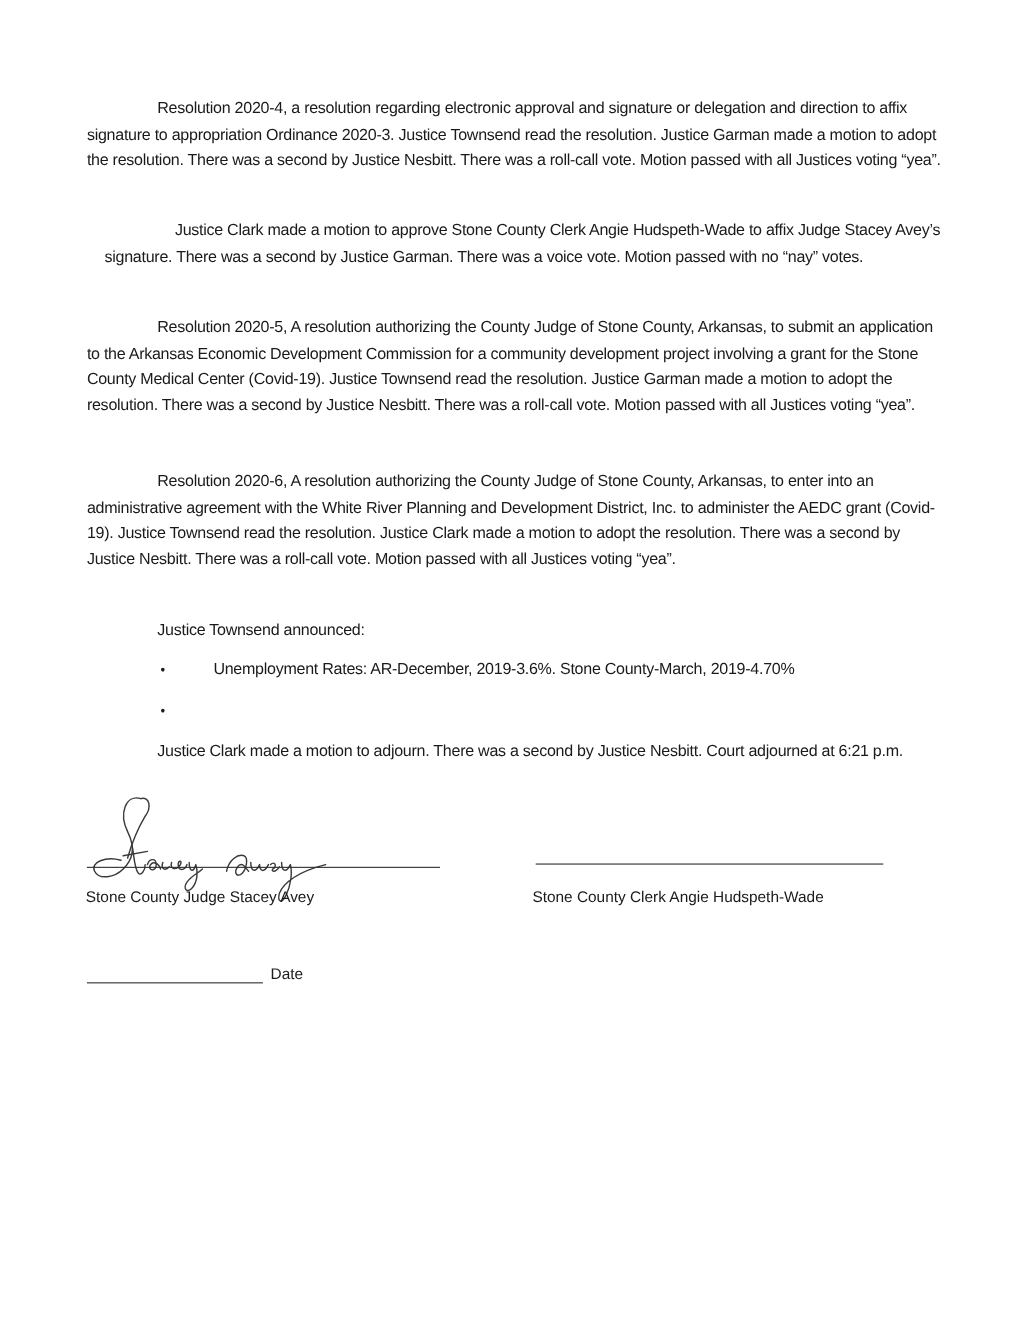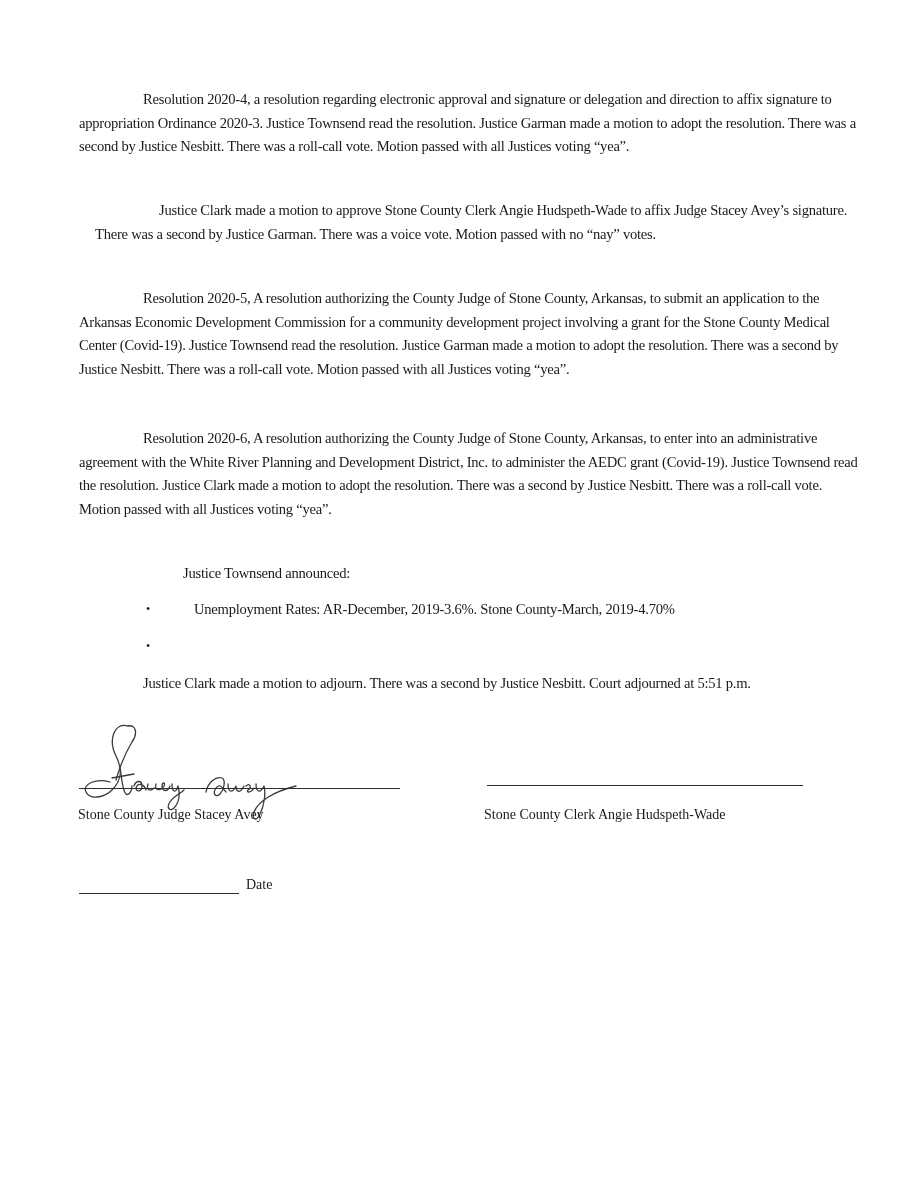--- a/index.html
+++ b/index.html
@@ -13,41 +13,39 @@
       position: relative;
       overflow: hidden;
       font-family: "Liberation Sans", "DejaVu Sans", sans-serif;
       color: #1a1a1a;
     }
     .page {
       position: absolute;
       left: 0; top: 0;
       width: 923px; height: 1200px;
       background: #ffffff;
-      font-family: Liberation Serif, serif;
     }
     .para {
       position: absolute;
       left: 79px;
       width: 780px;
       font-size: 14.6px;
       line-height: 23.6px;
       letter-spacing: -0.25px;
       word-spacing: 0px;
       margin: 0;
       text-align: left;
     }
     .indent { text-indent: 64px; }
     .announce-lead {
       position: absolute;
       left: 143px;
       font-size: 14.6px;
       line-height: 23.6px;
       letter-spacing: -0.25px;
-      margin-left: 40px;
     }
     .bullet-row {
       position: absolute;
       left: 146px;
       font-size: 14.6px;
       line-height: 23.6px;
       letter-spacing: -0.25px;
       display: flex;
     }
     .bullet-dot {
@@ -97,21 +95,21 @@
 
   <div class="bullet-row" style="top:598px;">
     <span class="bullet-dot">•</span>
     <span>Unemployment Rates:  AR-December, 2019-3.6%. Stone County-March, 2019-4.70%</span>
   </div>
 
   <div class="bullet-row" style="top:635px;">
     <span class="bullet-dot">•</span>
   </div>
 
-  <p class="para" style="top:672px; left:79px; width:760px; text-indent:64px;">Justice Clark made a motion to adjourn.  There was a second by Justice Nesbitt.  Court adjourned at 5:51 p.m.</p>
+  <p class="para" style="top:672px; left:79px; width:760px; text-indent:64px;">Justice Clark made a motion to adjourn.  There was a second by Justice Nesbitt.  Court adjourned at 6:21 p.m.</p>
 
   <svg class="signature" viewBox="0 0 240 110" xmlns="http://www.w3.org/2000/svg">
     <g fill="none" stroke="#3a3a3a" stroke-width="1.3" stroke-linecap="round" stroke-linejoin="round">
 
       <path d="M52,6 C38,2 32,20 40,36 C48,52 44,62 36,70 C28,78 14,80 10,72 C6,64 20,58 34,62"></path>
       <path d="M52,6 C60,4 62,14 56,22 C50,32 44,46 40,60"></path>
 
       <path d="M44,48 C46,58 46,70 50,74 C52,76 56,72 56,66"></path>
       <path d="M36,58 L58,54"></path>
 

